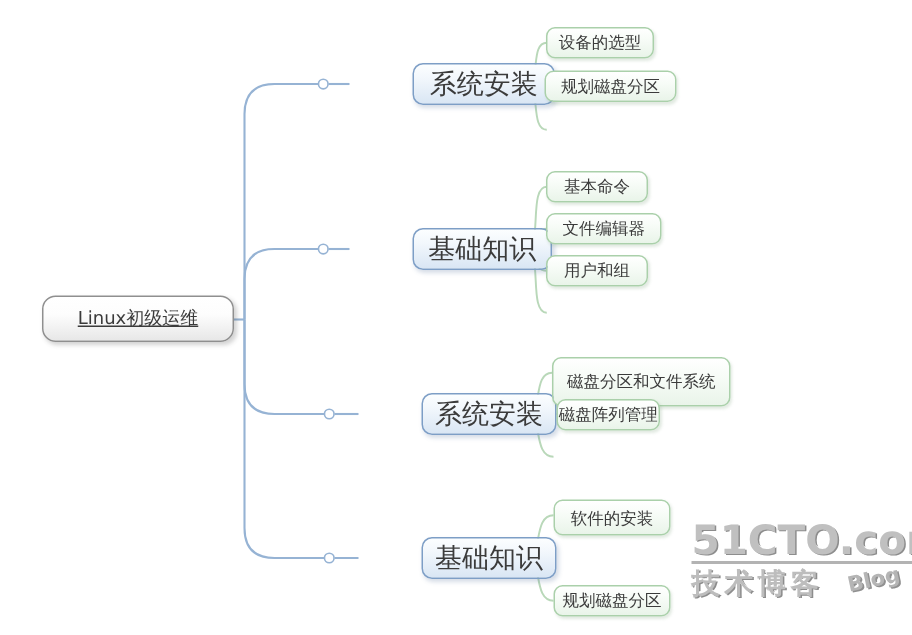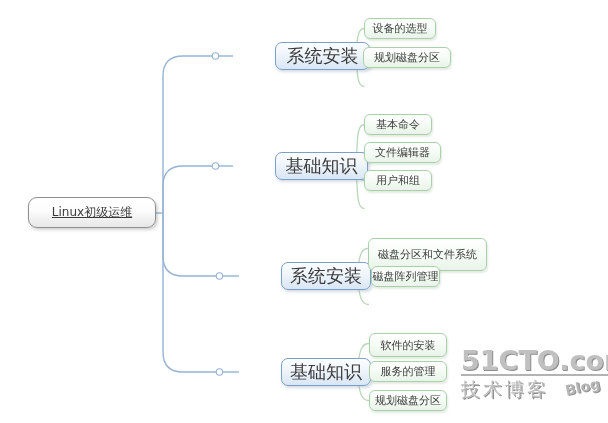--- a/index.html
+++ b/index.html
@@ -55,21 +55,21 @@
     border-bottom:2px solid #b3b3b3;
     padding-bottom:0px;
     line-height:1;
   }
   .wm-row{
     display:flex;align-items:flex-start;
     margin-top:4px;
   }
   .wm-tagline{
     font-size:19px;
-    font-weight:normal;
+    font-weight:bold;
     letter-spacing:3px;
     color:#bdbdbd;
     text-shadow:-1px -1px 0 #ffffff, 1px 1px 0 #8d8d8d;
     line-height:1;
   }
   .wm-badge{
     font-size:14px;
     font-weight:bold;
     color:#b5b5b5;
     text-shadow:-1px -1px 0 #ffffff, 1px 1px 0 #909090;
@@ -155,21 +155,20 @@
   <div class="node child" style="left:363px;top:47px;width:88px;height:21px">规划磁盘分区</div>
 
   <div class="node child" style="left:364px;top:142px;width:77px;height:21px">文件编辑器</div>
   <div class="node child" style="left:364px;top:114px;width:68px;height:21px">基本命令</div>
   <div class="node child" style="left:364px;top:170px;width:68px;height:21px">用户和组</div>
 
   <div class="node child" style="left:368px;top:238px;width:119px;height:33px">磁盘分区和文件系统</div>
   <div class="node child" style="left:371px;top:266px;width:69px;height:21px">磁盘阵列管理</div>
 
   <div class="node child" style="left:369px;top:333px;width:78px;height:24px">软件的安装</div>
-  <div class="node child" style="left:369px;top:361px;width:78px;height:21px">服务的管理</div>
   <div class="node child" style="left:369px;top:390px;width:78px;height:21px">规划磁盘分区</div>
 
   <div id="watermark">
     <div class="wm-brand">51CTO.com</div>
     <div class="wm-row">
       <span class="wm-tagline">技术博客</span>
       <span class="wm-badge">Blog</span>
     </div>
   </div>
 

